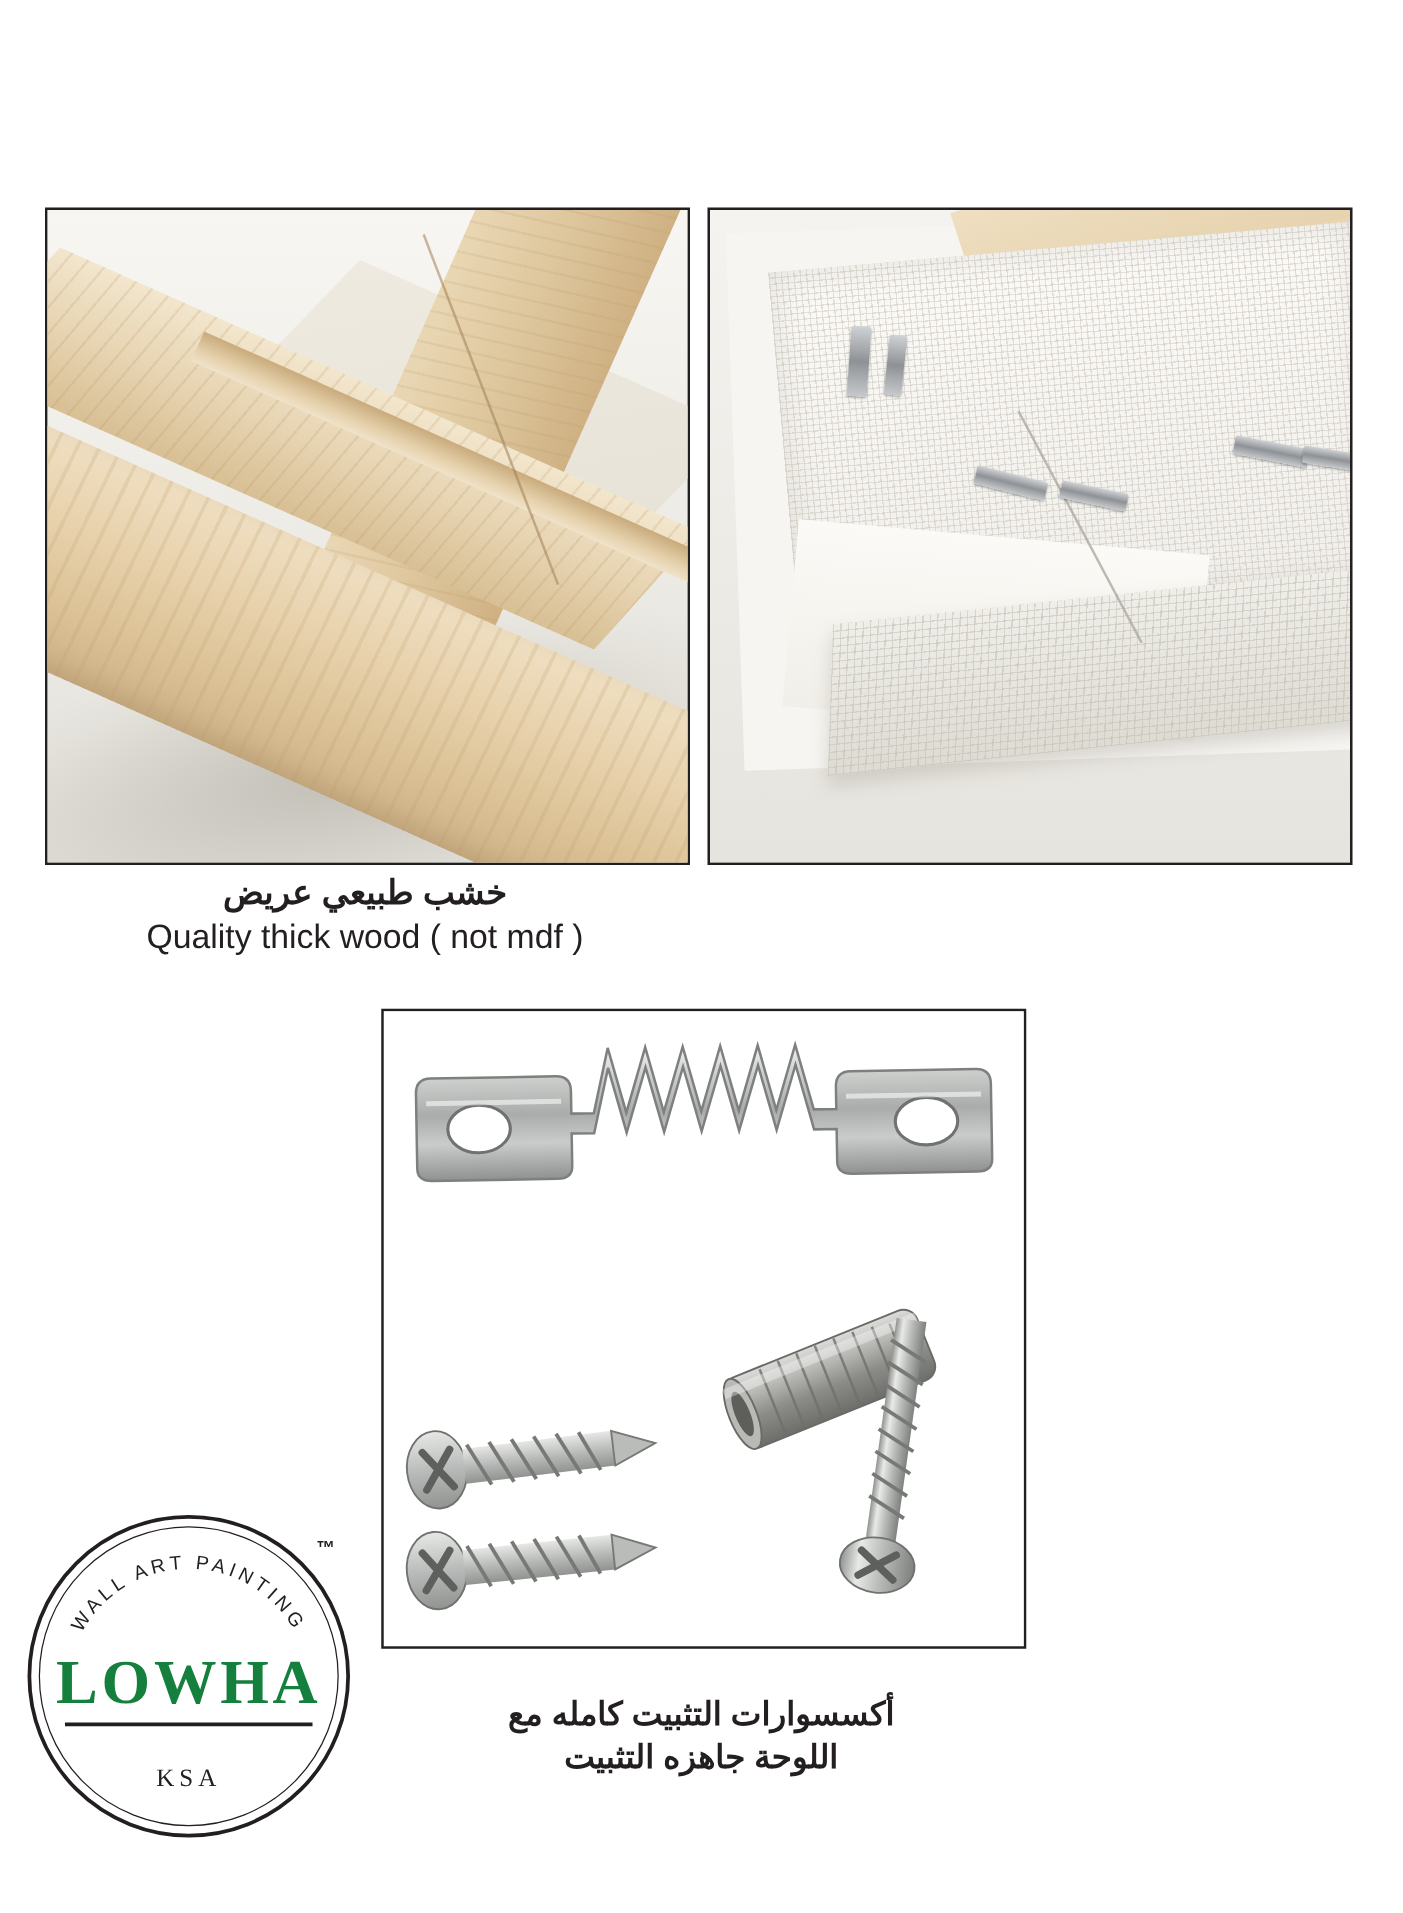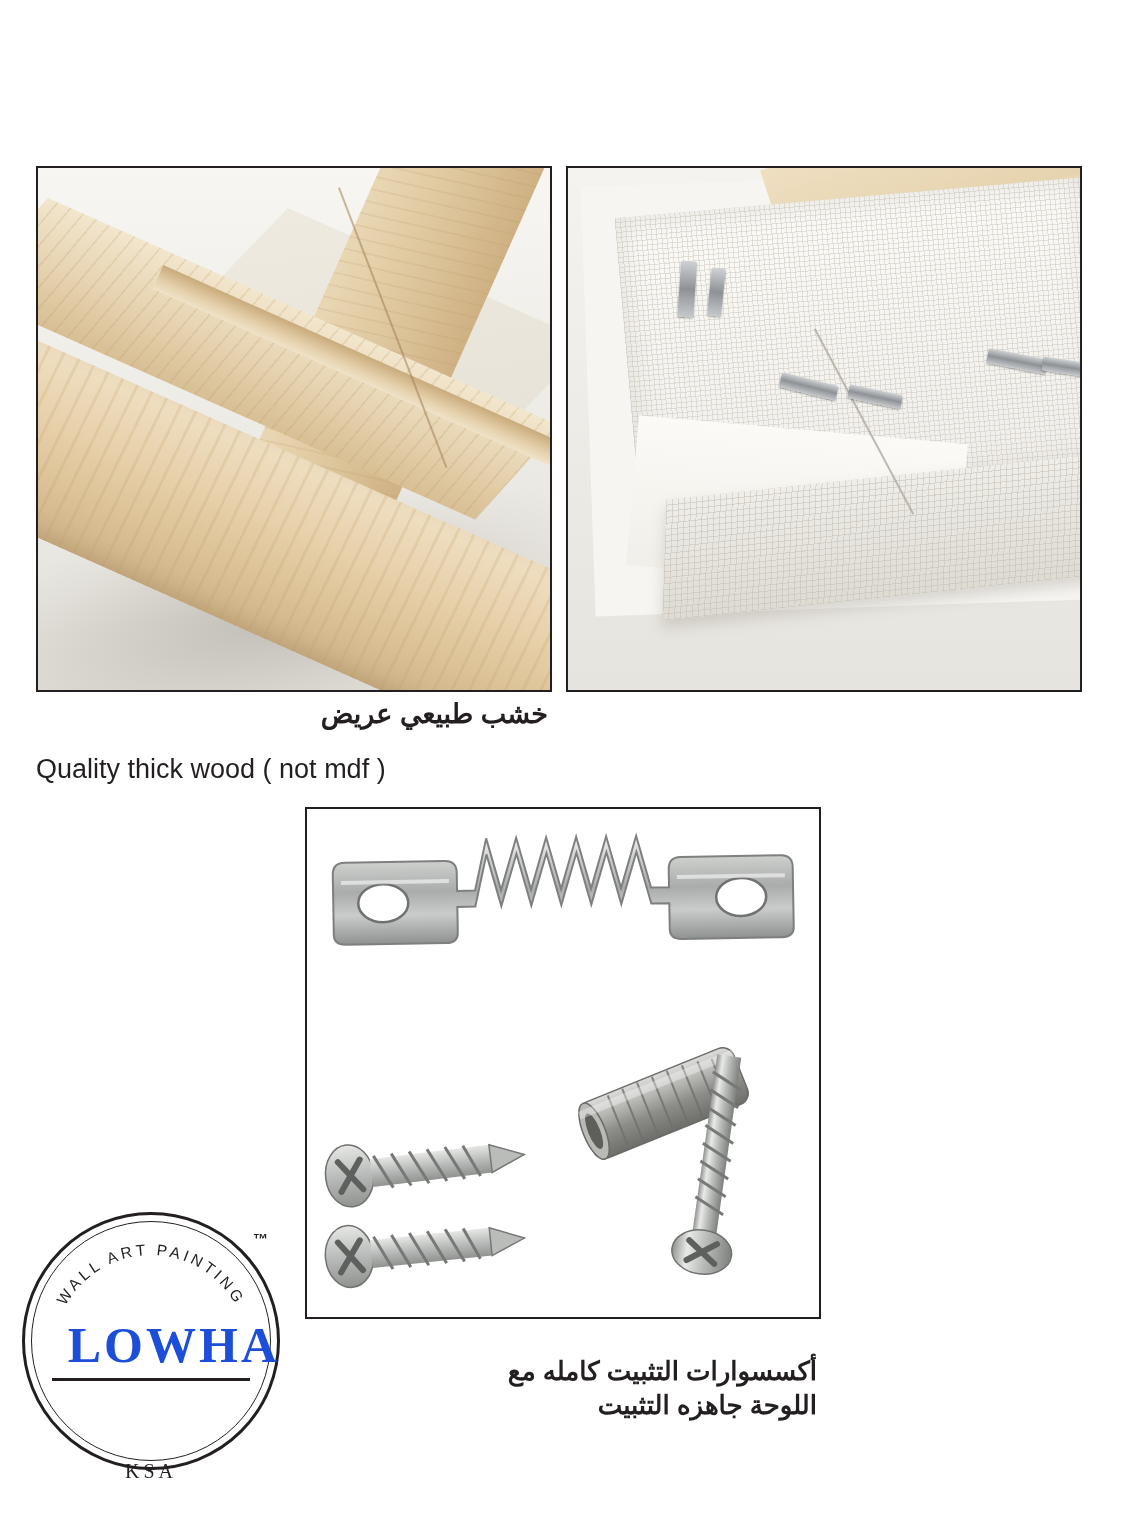--- a/index.html
+++ b/index.html
@@ -43,32 +43,32 @@
   .panel-hardware {
     left: 305px;
     top: 807px;
     width: 512px;
     height: 508px;
   }
 
   
   .caption {
     position: absolute;
+    text-align: center;
     color: #231f20;
     line-height: 1.3;
   }
   .cap-ar {
     font-size: 27px;
     font-weight: bold;
     direction: rtl;
   }
   .cap-en {
     font-size: 27px;
     font-weight: normal;
-    margin-top: 20px;
   }
   .cap-wood {
     left: 36px;
     top: 697px;
     width: 512px;
   }
   .cap-canvas {
     left: 566px;
     top: 697px;
     width: 512px;
@@ -298,44 +298,43 @@
   .logo-circle-inner {
     position:absolute;
     left: 9px; top: 9px; right: 9px; bottom: 9px;
     border: 1.5px solid #231f20;
     border-radius: 50%;
   }
   .logo-word {
     position:absolute;
     left: 0; right: 0;
     top: 104px;
-    text-align:right;
+    text-align:center;
     font-size: 50px;
     font-weight: bold;
     letter-spacing: 3px;
-    color: #1d4ed8;
+    color: #15803d;
     font-family: "Liberation Serif", serif;
   }
   .logo-rule {
     position:absolute;
     left: 30px; right: 30px;
     top: 166px;
     height: 3px;
     background:#231f20;
   }
   .logo-ksa {
     position:absolute;
     left:0; right:0;
     top: 200px;
     text-align:center;
     font-size: 20px;
     letter-spacing: 4px;
     color:#231f20;
     font-family: "Liberation Serif", serif;
-    margin-top: 48px;
   }
   .logo-tm {
     position:absolute;
     right: 12px;
     top: 18px;
     font-size: 15px;
     font-weight: bold;
     color:#231f20;
   }
   .logo-arc-svg {

